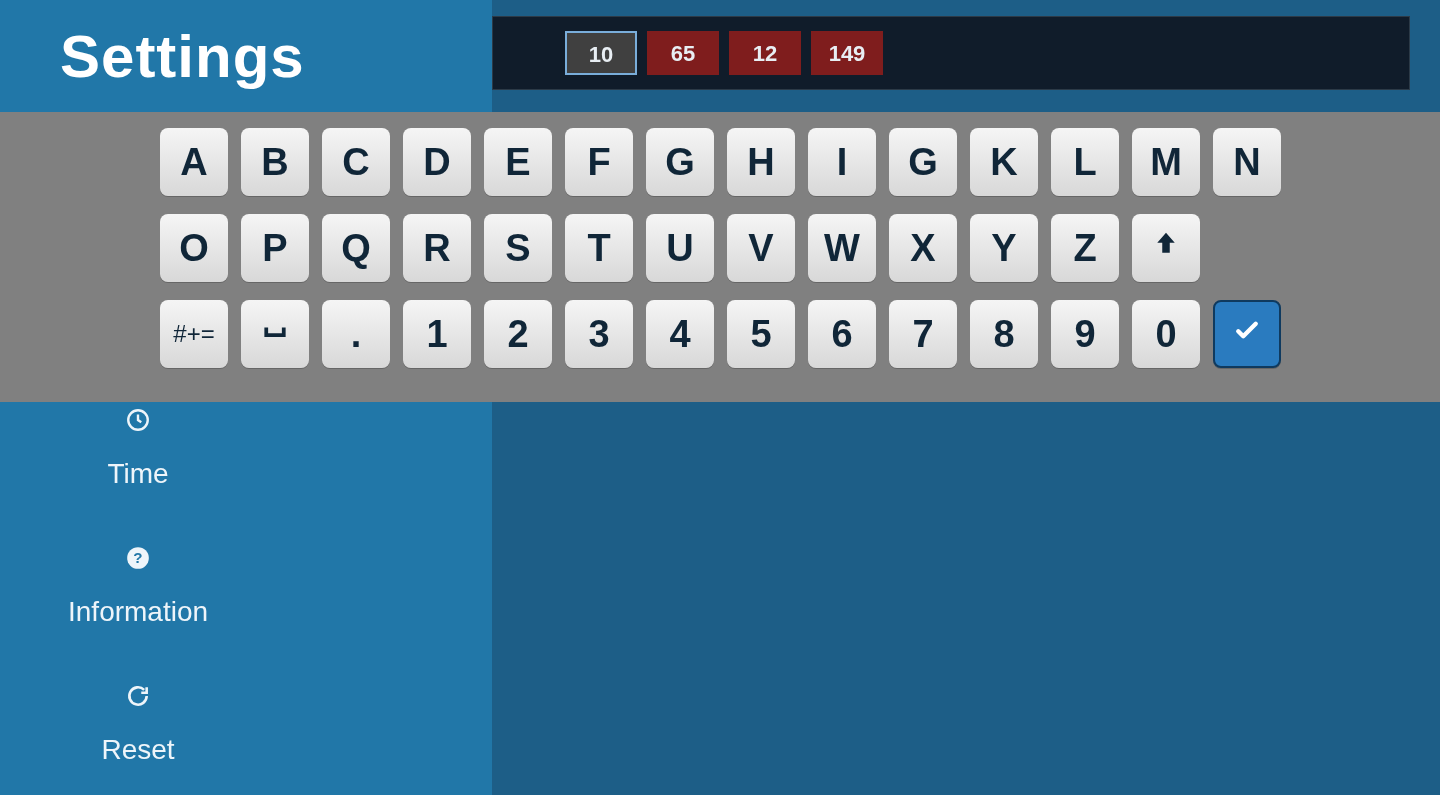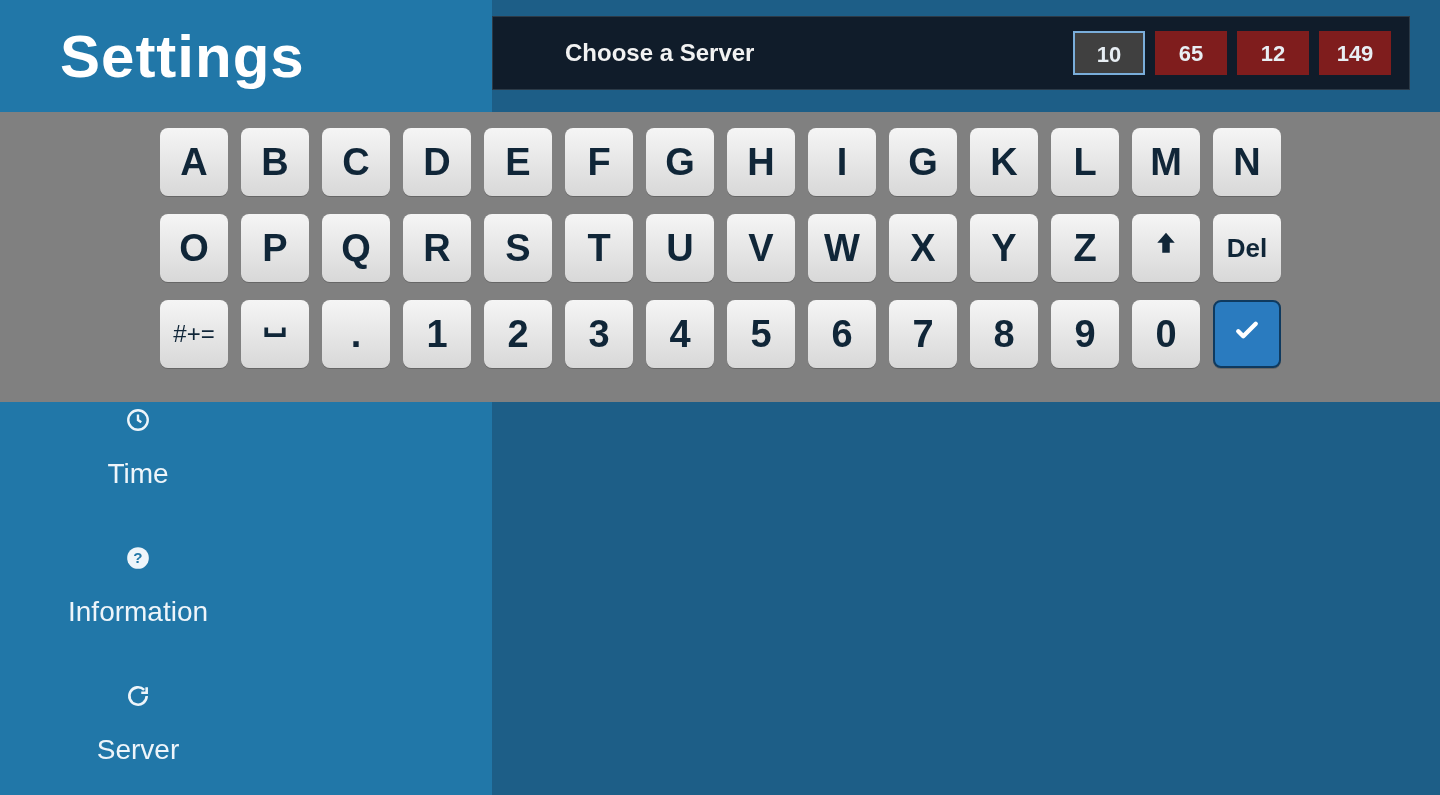--- a/index.html
+++ b/index.html
@@ -155,21 +155,20 @@
 </head>
 <body>
 
 <div class="app">
   <div class="sidebar"></div>
   <div class="main"></div>
 
   <div class="title">Settings</div>
 
   <div class="topbar">
-    <div class="topbar-label">Choose a Server</div>
     <div class="ip-fields">
       <div class="ip-field selected">10</div>
       <div class="ip-field">65</div>
       <div class="ip-field">12</div>
       <div class="ip-field">149</div>
     </div>
   </div>
 
   <div class="nav-list">
     <div class="nav-item">
@@ -190,21 +189,21 @@
       </span>
       <span>Information</span>
     </div>
     <div class="nav-item">
       <span class="nav-icon">
         <svg viewBox="0 0 24 24" fill="none" stroke="currentColor" stroke-width="2.4">
           <path d="M20 12a8 8 0 1 1-2.34-5.66"></path>
           <path d="M20 4v5h-5"></path>
         </svg>
       </span>
-      <span>Server</span>
+      <span>Reset</span>
     </div>
   </div>
 
   <div class="keyboard">
     <div class="kb-row">
       <div class="key">A</div>
       <div class="key">B</div>
       <div class="key">C</div>
       <div class="key">D</div>
       <div class="key">E</div>
@@ -231,21 +230,20 @@
       <div class="key">X</div>
       <div class="key">Y</div>
       <div class="key">Z</div>
       <div class="key">
         <span>
           <svg viewBox="0 0 24 24" fill="#102638">
             <path d="M12 3l7 8h-4v8h-6v-8H5z"></path>
           </svg>
         </span>
       </div>
-      <div class="key small-text">Del</div>
     </div>
     <div class="kb-row">
       <div class="key tiny-text">#+=</div>
       <div class="key">
         <span>
           <svg viewBox="0 0 24 24" fill="none" stroke="#102638" stroke-width="3">
             <path d="M5 10v6h14v-6"></path>
           </svg>
         </span>
       </div>

